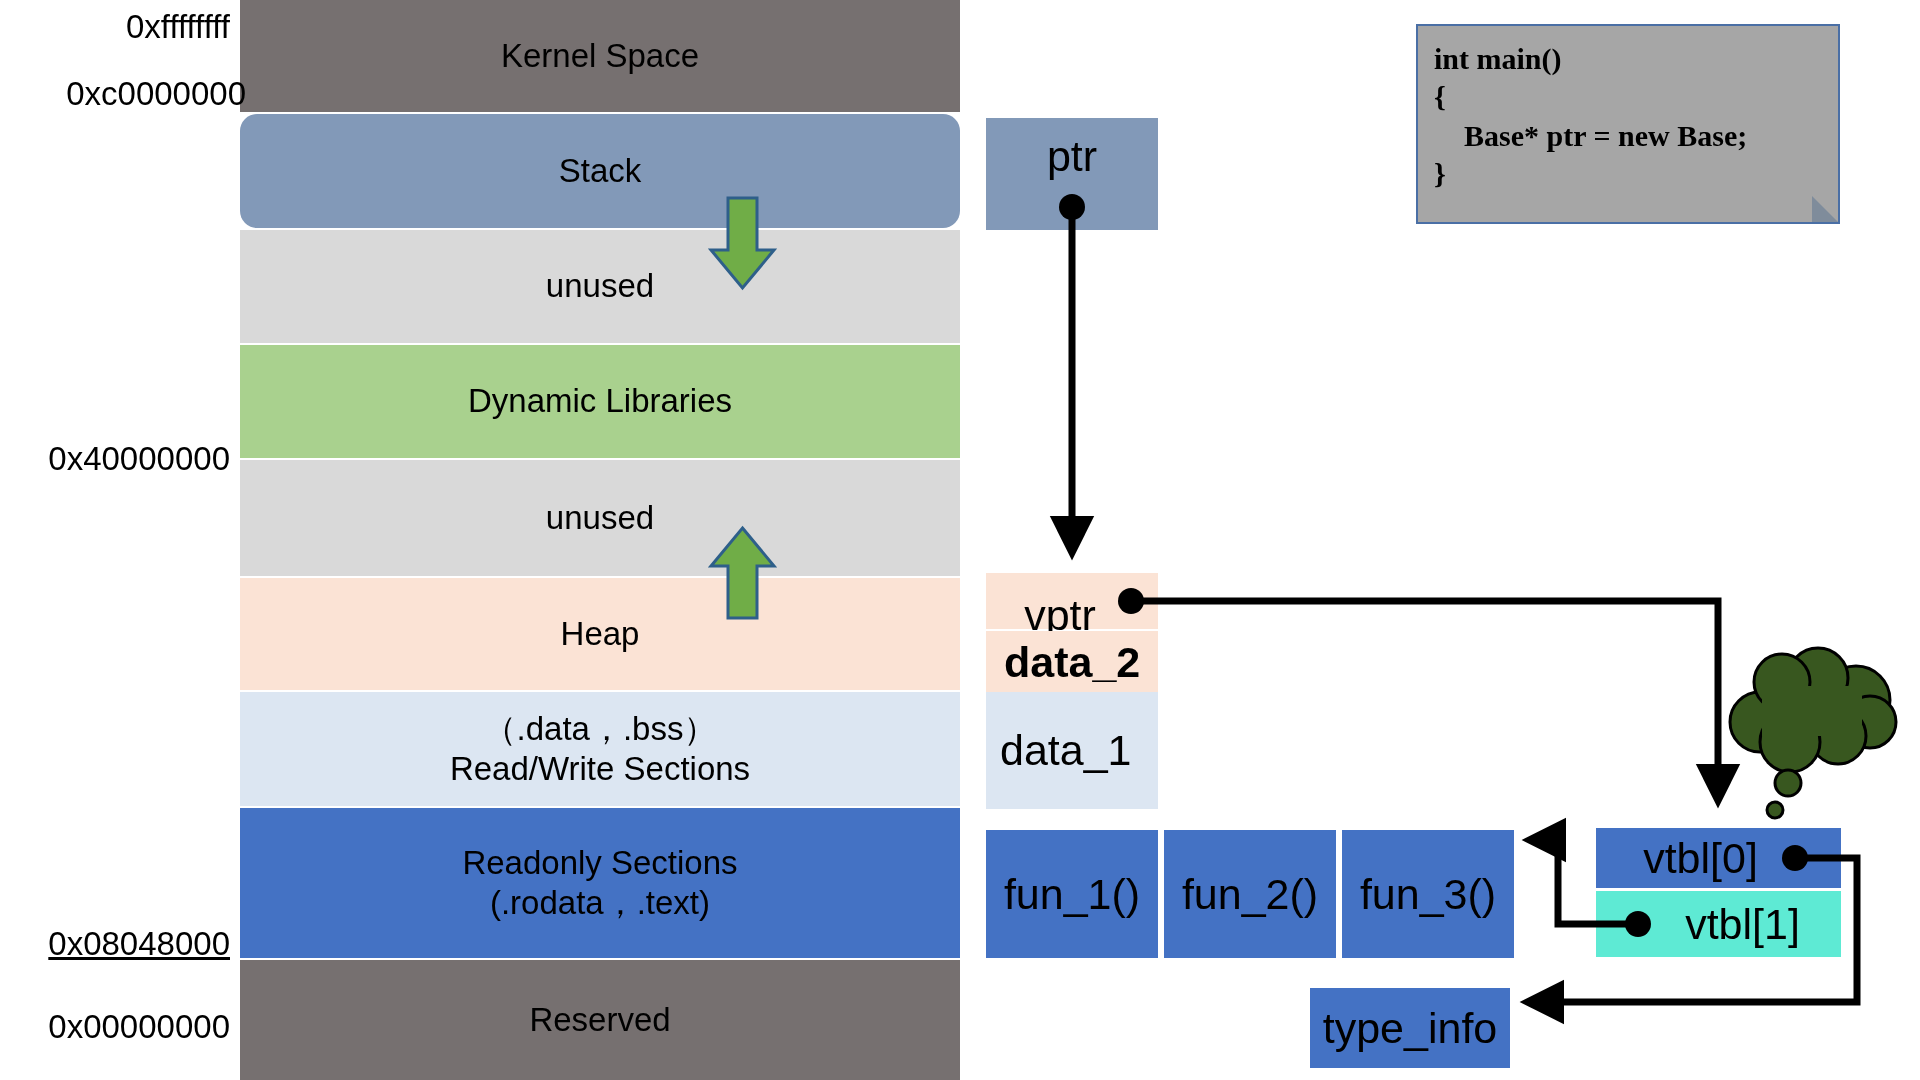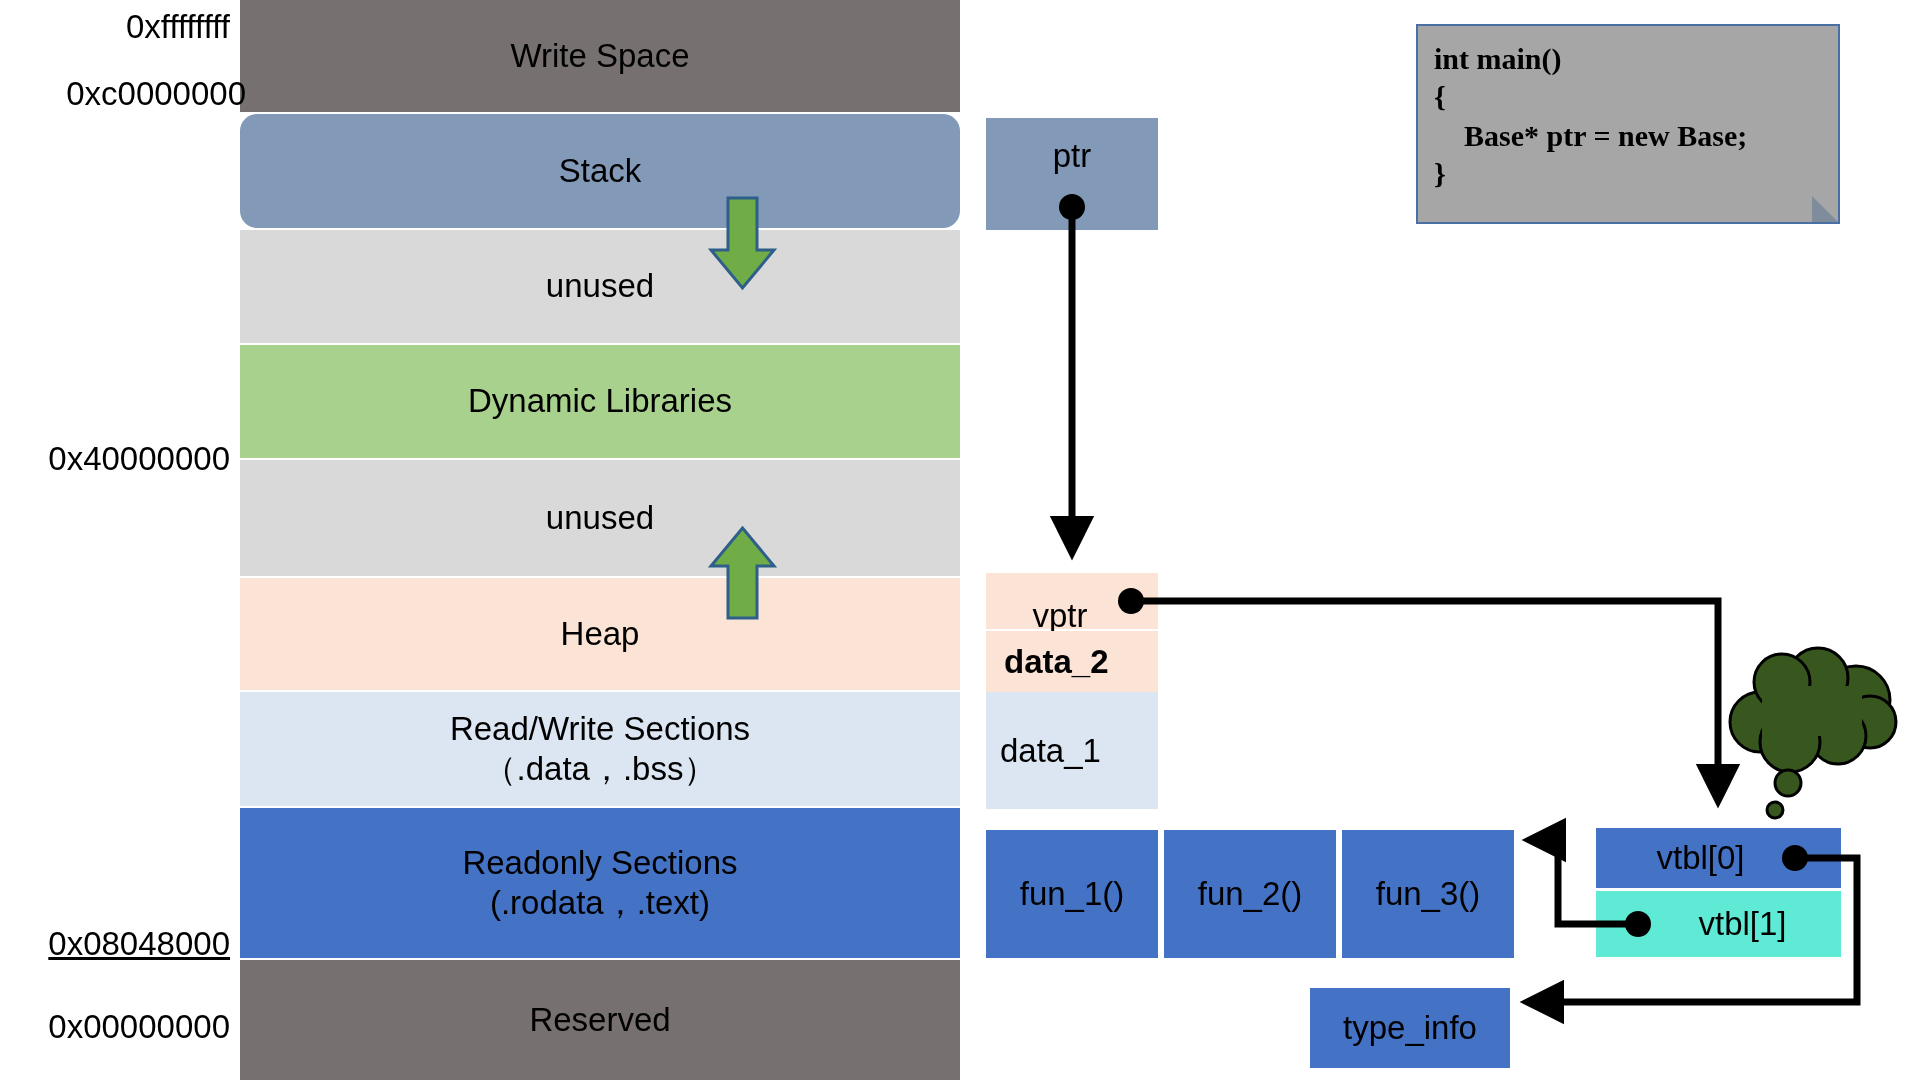--- a/index.html
+++ b/index.html
@@ -33,21 +33,21 @@
     font-size:33px;
     color:#000;
     letter-spacing:0px;
   }
 
   
   .box{
     position:absolute;
     box-sizing:border-box;
     display:flex;align-items:center;justify-content:center;
-    font-size:33px;color:#000;text-align:right;
+    font-size:43px;color:#000;text-align:right;
   }
 
   
   .code-note{
     position:absolute;
     background:#a6a6a6;
     border:2px solid #4a6fa5;
     box-sizing:border-box;
     font-family:"Liberation Serif",serif;
     font-weight:bold;
@@ -77,21 +77,21 @@
   svg.overlay{position:absolute;left:0;top:0;width:1920px;height:1080px;pointer-events:none;}
 </style>
 </head>
 <body>
 
 <div id="stage">
 
   <div class="mem-map">
 
     <div class="mem-band" style="top:0px;height:112px;background:#767070;">
-      <span>Write Space</span>
+      <span>Kernel Space</span>
     </div>
 
     <div class="mem-band" style="top:114px;height:114px;background:#8299b8;border-radius:17px;">
       <span>Stack</span>
     </div>
 
     <div class="mem-band" style="top:230px;height:113px;background:#d9d9d9;">
       <span>unused</span>
     </div>
 
@@ -102,22 +102,22 @@
     <div class="mem-band" style="top:460px;height:116px;background:#d9d9d9;">
       <span>unused</span>
     </div>
 
     <div class="mem-band" style="top:578px;height:112px;background:#fbe3d5;">
       <span>Heap</span>
     </div>
 
     <div class="mem-band" style="top:692px;height:114px;background:#dce6f2;">
       <div>
+        <span>（.data，.bss）</span>
         <span>Read/Write Sections</span>
-        <span>（.data，.bss）</span>
       </div>
     </div>
 
     <div class="mem-band" style="top:808px;height:150px;background:#4472c4;">
       <div>
         <span>Readonly Sections</span>
         <span>(.rodata，.text)</span>
       </div>
     </div>
 

